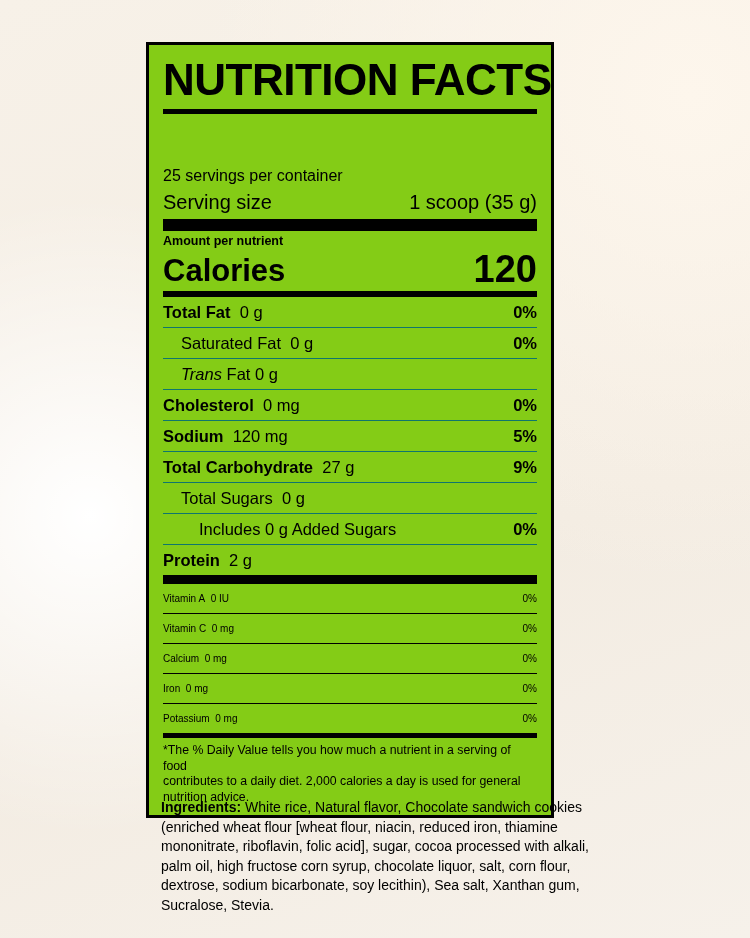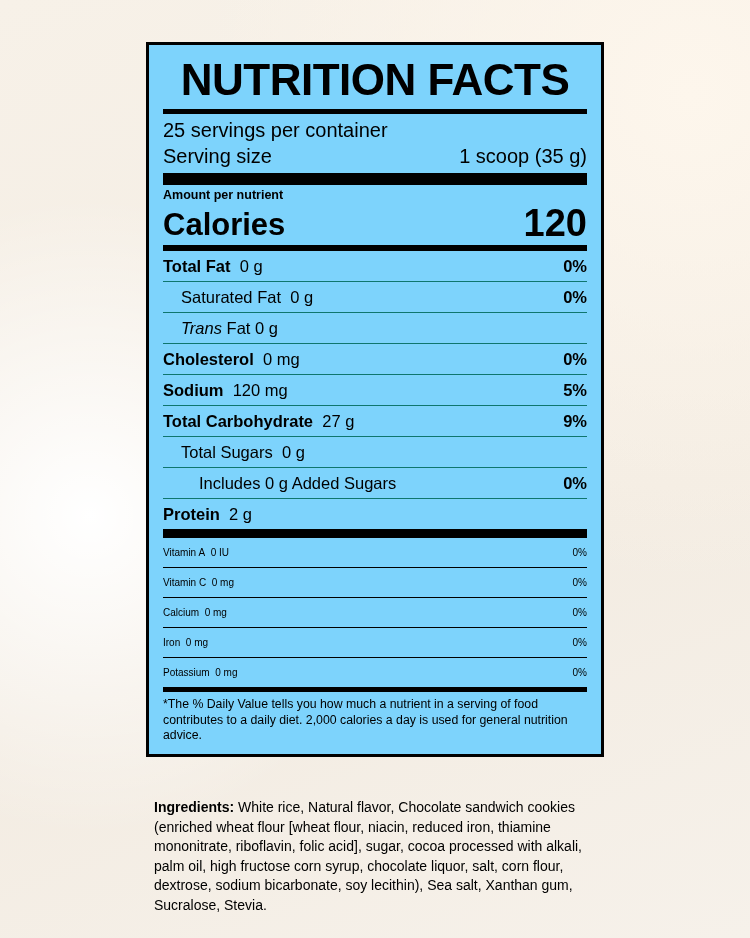--- a/index.html
+++ b/index.html
@@ -23,45 +23,46 @@
       radial-gradient(circle at 12% 55%, #ffffff 0%, rgba(255,255,255,0) 38%),
       radial-gradient(circle at 92% 10%, #fdf6ec 0%, rgba(253,246,236,0) 45%),
       linear-gradient(160deg, #f7f1e8 0%, #f3ece2 60%, #f6f1ea 100%);
     pointer-events: none;
   }
 
   .panel {
     position: absolute;
     left: 146px;
     top: 42px;
-    width: 458px;
-    background: #7dd3fc;
+    width: 408px;
+    background: #84cc16;
     border: 3px solid #000;
     box-sizing: border-box;
     padding: 8px 14px 10px 14px;
   }
 
   .nf-title {
     font-family: "Liberation Sans", sans-serif;
     font-weight: bold;
     font-size: 44px;
     line-height: 50px;
     letter-spacing: -0.5px;
     text-align: center;
     margin: 2px 0 4px 0;
     white-space: nowrap;
   }
   .rule-med  { border-top: 5px solid #000; }
   .rule-thick{ border-top: 12px solid #000; }
   .rule-black8 { border-top: 9px solid #000; }
 
   .servings {
-    font-size: 20px;
+    font-size: 16px;
     line-height: 26px;
     padding: 3px 0 0 0;
+    margin-top: 46px;
   }
   .serving-size-row {
     display: flex;
     justify-content: space-between;
     align-items: baseline;
     font-size: 20px;
     line-height: 26px;
     padding-bottom: 4px;
   }
 
@@ -125,21 +126,21 @@
   .vit-row.firstvit { border-top: none; }
 
   .footnote {
     font-size: 12.3px;
     line-height: 15.5px;
     padding-top: 5px;
   }
 
   .ingredients {
     position: absolute;
-    left: 154px;
+    left: 161px;
     top: 798px;
     width: 450px;
     font-size: 14px;
     line-height: 19.5px;
   }
   .ingredients .ing-label { font-weight: bold; }
 </style>
 </head>
 <body>
 

